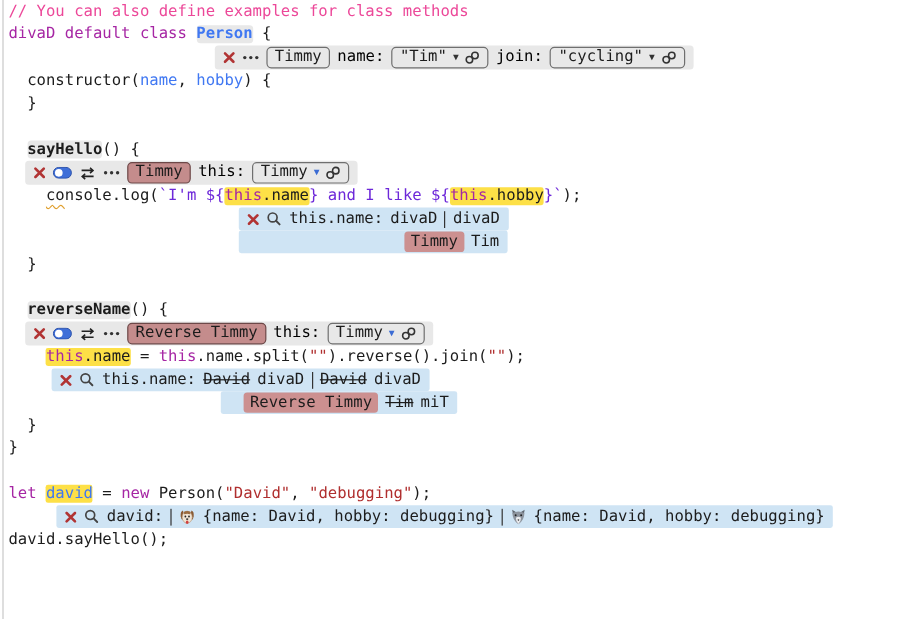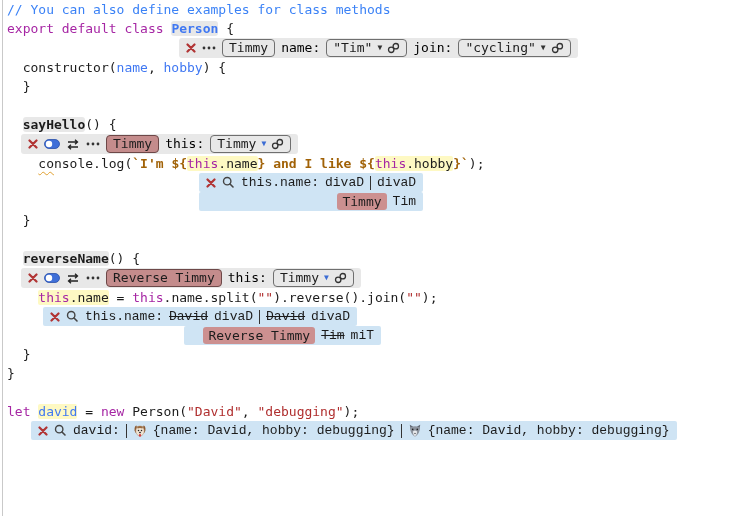--- a/index.html
+++ b/index.html
@@ -4,47 +4,47 @@
 <style>
   html,body{margin:0;padding:0;background:#ffffff;}
   body{width:749px;height:516px;overflow:hidden;font-family:"DejaVu Sans Mono","Liberation Mono",monospace;font-size:13px;color:#1c1c1c;}
   .editor{position:relative;width:746px;height:516px;margin-left:2px;border-left:1px solid #c9c9c9;}
   .line{height:19px;line-height:19px;white-space:pre;padding-left:4px;}
   .wrow{height:20px;line-height:20px;white-space:nowrap;}
   .arow{height:19px;line-height:19px;white-space:nowrap;}
   .widget{display:inline-flex;align-items:center;gap:6px;height:20px;background:#e8e8e8;border-radius:3px;padding:0 7px;vertical-align:top;}
   .ann{display:inline-flex;align-items:center;gap:6px;height:19px;background:#cfe4f4;border-radius:2px;padding:0 7px;box-sizing:border-box;vertical-align:top;}
   .ann.right{justify-content:flex-end;}
-  .tok-comment{color:#3b82f6;}
+  .tok-comment{color:#ec4899;}
   .tok-kw{color:#a626a4;}
   .tok-var{color:#4078f2;}
   .tok-str{color:#b02f2f;}
-  .tok-tstr{color:#a16207;font-weight:bold;}
+  .tok-tstr{color:#6d28d9;}
   .tok-plain{color:#1c1c1c;}
   .hl-gray{background:#e8e8e8;border-radius:3px;font-weight:bold;}
-  .hl-blue{background:#fef9c3;border-radius:2px;}
+  .hl-blue{background:#fde047;border-radius:2px;}
   .squiggle{text-decoration:underline;text-decoration-style:wavy;text-decoration-color:#e0a030;text-decoration-thickness:1px;text-underline-offset:3px;}
   .struck{text-decoration:line-through;}
   .sep{width:1px;height:14px;background:#333;display:inline-block;flex:0 0 1px;}
   .icon{display:inline-flex;align-items:center;line-height:0;cursor:default;}
   .tabbox,.selbox{display:inline-flex;align-items:center;gap:5px;border:1px solid #6f6f6f;border-radius:4px;padding:0 6px;height:16px;background:transparent;color:#1c1c1c;}
   .pinkbtn{display:inline-block;border:1px solid #6d4848;background:#c48c8c;border-radius:4px;padding:0 6px;height:16px;line-height:16px;color:#1c1c1c;}
   .pinkbadge{display:inline-block;background:#cc9090;border-radius:3px;padding:0 5px;height:17px;line-height:17px;color:#1c1c1c;}
   .wlabel{color:#000000;}
   .caret{font-size:8px;line-height:1;}
   .caret-blue{color:#3b6cd4;}
   .caret-dark{color:#333;}
-  .anntext{color:#1c1c1c;font-family:Liberation Mono, monospace;}
+  .anntext{color:#1c1c1c;}
 </style>
 </head>
 <body>
 
 <div class="editor">
     <div class="line"><span class="tok-comment">// You can also define examples for class methods</span></div>
-    <div class="line"><span class="tok-kw">export default class </span><span class="tok-var hl-gray">Person</span><span class="tok-plain"> {</span></div>
+    <div class="line"><span class="tok-kw">divaD default class </span><span class="tok-var hl-gray">Person</span><span class="tok-plain"> {</span></div>
     <div class="wrow"><span class="widget" style="margin-left: 176px;">
         <span class="icon icon-close">
           <svg width="10" height="10" viewBox="0 0 10 10">
             <path d="M1.5 1.5 L8.5 8.5 M8.5 1.5 L1.5 8.5" stroke="#b13434" stroke-width="2.2" stroke-linecap="round"></path>
           </svg>
         </span>
         <span class="icon icon-dots">
           <svg width="14" height="4" viewBox="0 0 14 4">
             <circle cx="2" cy="2" r="1.4" fill="#333"></circle>
             <circle cx="7" cy="2" r="1.4" fill="#333"></circle>
@@ -202,21 +202,21 @@
       </span></div>
     <div class="arow"><span class="ann right" style="margin-left: 181px; width: 197px;">
         <span class="pinkbadge">Reverse Timmy</span>
         <span class="anntext struck">Tim</span>
         <span class="anntext">miT</span>
       </span></div>
     <div class="line"><span class="tok-plain">  }</span></div>
     <div class="line"><span class="tok-plain">}</span></div>
     <div class="line"></div>
     <div class="line"><span class="tok-kw">let </span><span class="tok-var hl-blue">david</span><span class="tok-plain"> = </span><span class="tok-kw">new</span><span class="tok-plain"> Person(</span><span class="tok-str">"David"</span><span class="tok-plain">, </span><span class="tok-str">"debugging"</span><span class="tok-plain">);</span></div>
-    <div class="arow"><span class="ann" style="margin-left: 28px;">
+    <div class="arow"><span class="ann" style="margin-left: 44px;">
         <span class="icon icon-close">
           <svg width="10" height="10" viewBox="0 0 10 10">
             <path d="M1.5 1.5 L8.5 8.5 M8.5 1.5 L1.5 8.5" stroke="#b13434" stroke-width="2.2" stroke-linecap="round"></path>
           </svg>
         </span>
         <span class="icon icon-mag">
           <svg width="13" height="13" viewBox="0 0 13 13">
             <circle cx="5.2" cy="5.2" r="3.7" fill="none" stroke="#444" stroke-width="1.4"></circle>
             <path d="M8 8 L11 11" stroke="#444" stroke-width="1.6" stroke-linecap="round"></path>
           </svg>
@@ -243,13 +243,14 @@
             <path d="M12.2 0.8 L8.8 2.8 L11.4 5.4 Z" fill="#5f6670"></path>
             <path d="M2 3.5 Q2 9.5 7 12.8 Q12 9.5 12 3.5 Q9.5 2.2 7 2.2 Q4.5 2.2 2 3.5 Z" fill="#8d949e"></path>
             <path d="M7 12.6 Q4.6 9.8 4.9 7.4 Q6 6.6 7 6.6 Q8 6.6 9.1 7.4 Q9.4 9.8 7 12.6 Z" fill="#e9ebee"></path>
             <circle cx="4.7" cy="5.4" r="0.8" fill="#222"></circle>
             <circle cx="9.3" cy="5.4" r="0.8" fill="#222"></circle>
             <path d="M6.2 9.2 Q7 8.4 7.8 9.2 L7 10.2 Z" fill="#2a2a2a"></path>
           </svg>
         </span>
         <span class="anntext">{name: David, hobby: debugging}</span>
       </span></div>
+    <div class="line"><span class="tok-plain">david.sayHello();</span></div>
   </div>
 
 </body></html>

